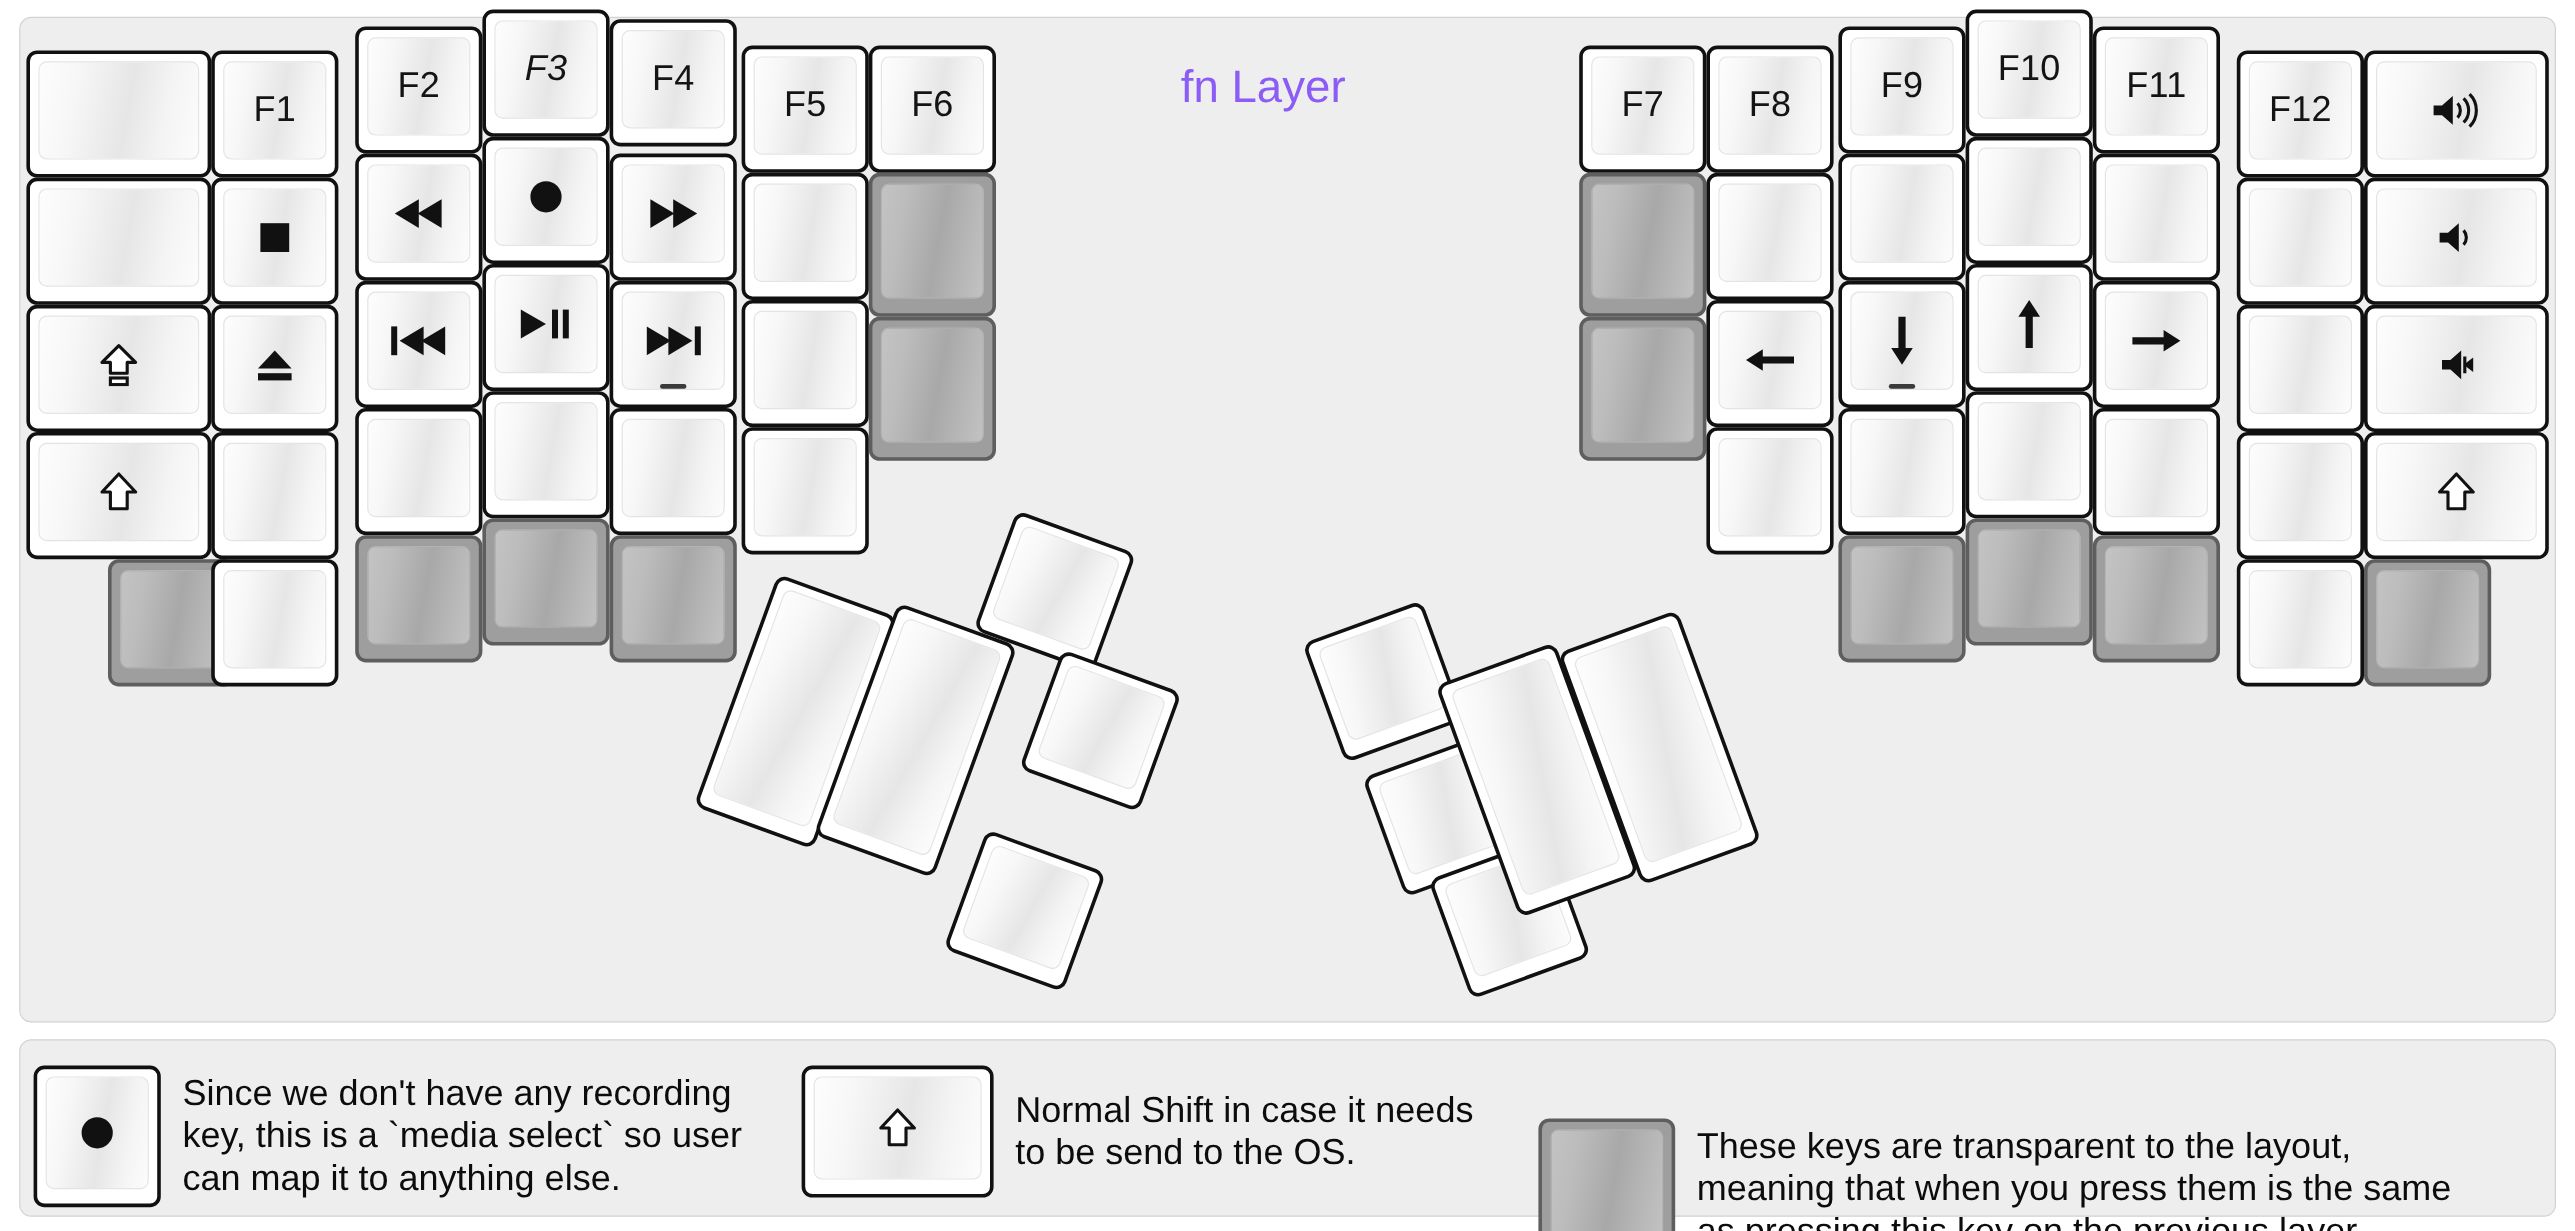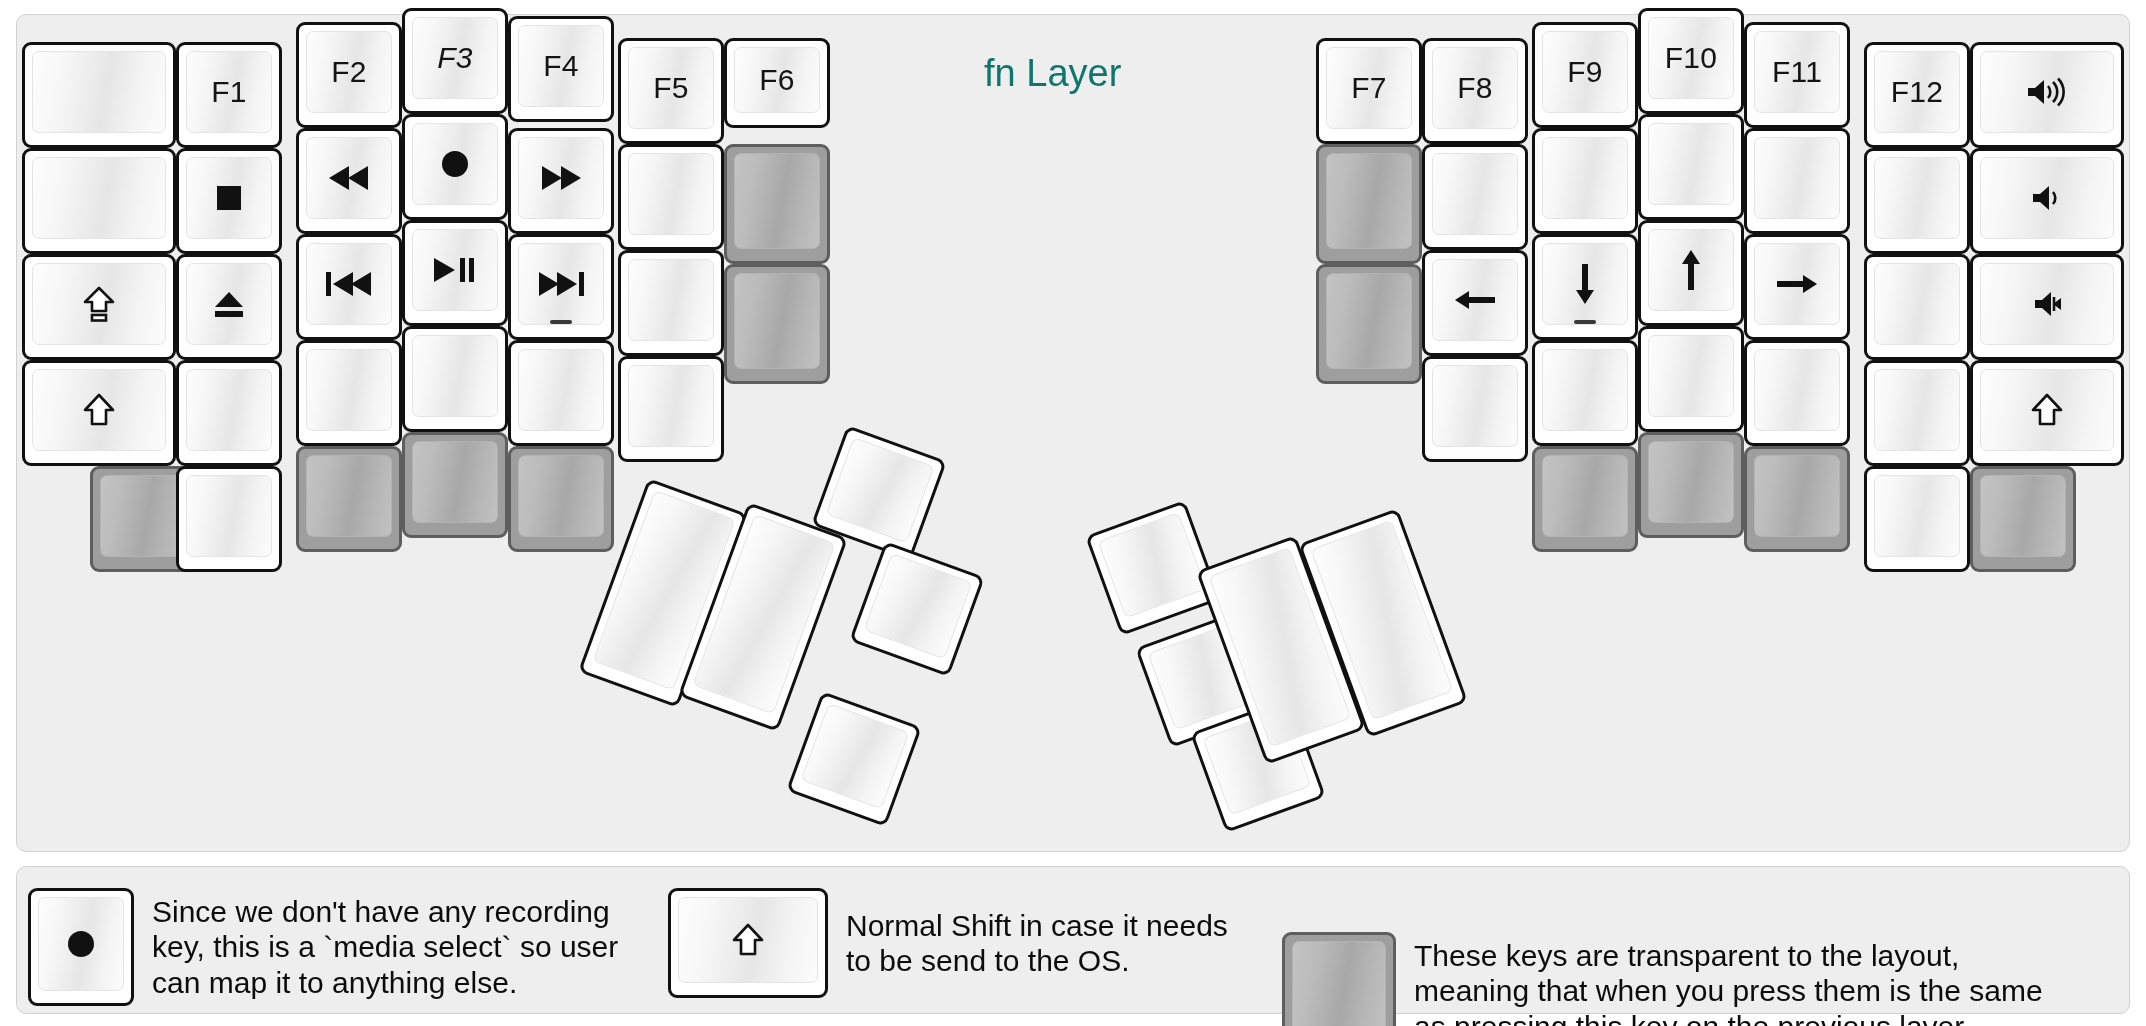--- a/index.html
+++ b/index.html
@@ -25,21 +25,21 @@
   
   .key.trans{background:#9e9e9e;border-color:#5e5e5e;}
   .key.trans .cap{background:linear-gradient(100deg,#c3c3c3 0%,#bcbcbc 22%,#a8a8a8 55%,#b6b6b6 78%,#c2c2c2 100%);
        border:1px solid #b3b3b3;}
 
   
   .homing{position:absolute;bottom:13px;left:50%;transform:translateX(-50%);
           width:22px;height:4px;border-radius:2px;background:#3a3a3a;}
 
   
-  #title{position:absolute;left:984px;top:52px;font-size:38px;color:#0f766e;white-space:nowrap;}
+  #title{position:absolute;left:984px;top:52px;font-size:38px;color:#8b5cf6;white-space:nowrap;}
 
   
   .legend-item{position:absolute;display:flex;align-items:center;}
   .legend-key{position:relative;flex:0 0 auto;}
   .legend-text{margin-left:18px;font-size:30px;line-height:1.18;color:#0c0c0c;white-space:pre-line;}
 </style>
 </head>
 <body>
 
 <div id="stage">
@@ -211,21 +211,21 @@
       </div>
       <div class="key" style="left: 618px; top: 144px; width: 106px; height: 106px;">
         <div class="cap"></div>
       </div>
       <div class="key" style="left: 618px; top: 250px; width: 106px; height: 106px;">
         <div class="cap"></div>
       </div>
       <div class="key" style="left: 618px; top: 356px; width: 106px; height: 106px;">
         <div class="cap"></div>
       </div>
-      <div class="key" style="left: 724px; top: 38px; width: 106px; height: 90px;">
+      <div class="key" style="left: 724px; top: 38px; width: 106px; height: 106px;">
         <div class="cap">
           <span class="lbl">F6</span>
         </div>
       </div>
       <div class="key trans" style="left: 724px; top: 144px; width: 106px; height: 120px;">
         <div class="cap"></div>
       </div>
       <div class="key trans" style="left: 724px; top: 264px; width: 106px; height: 120px;">
         <div class="cap"></div>
       </div>

